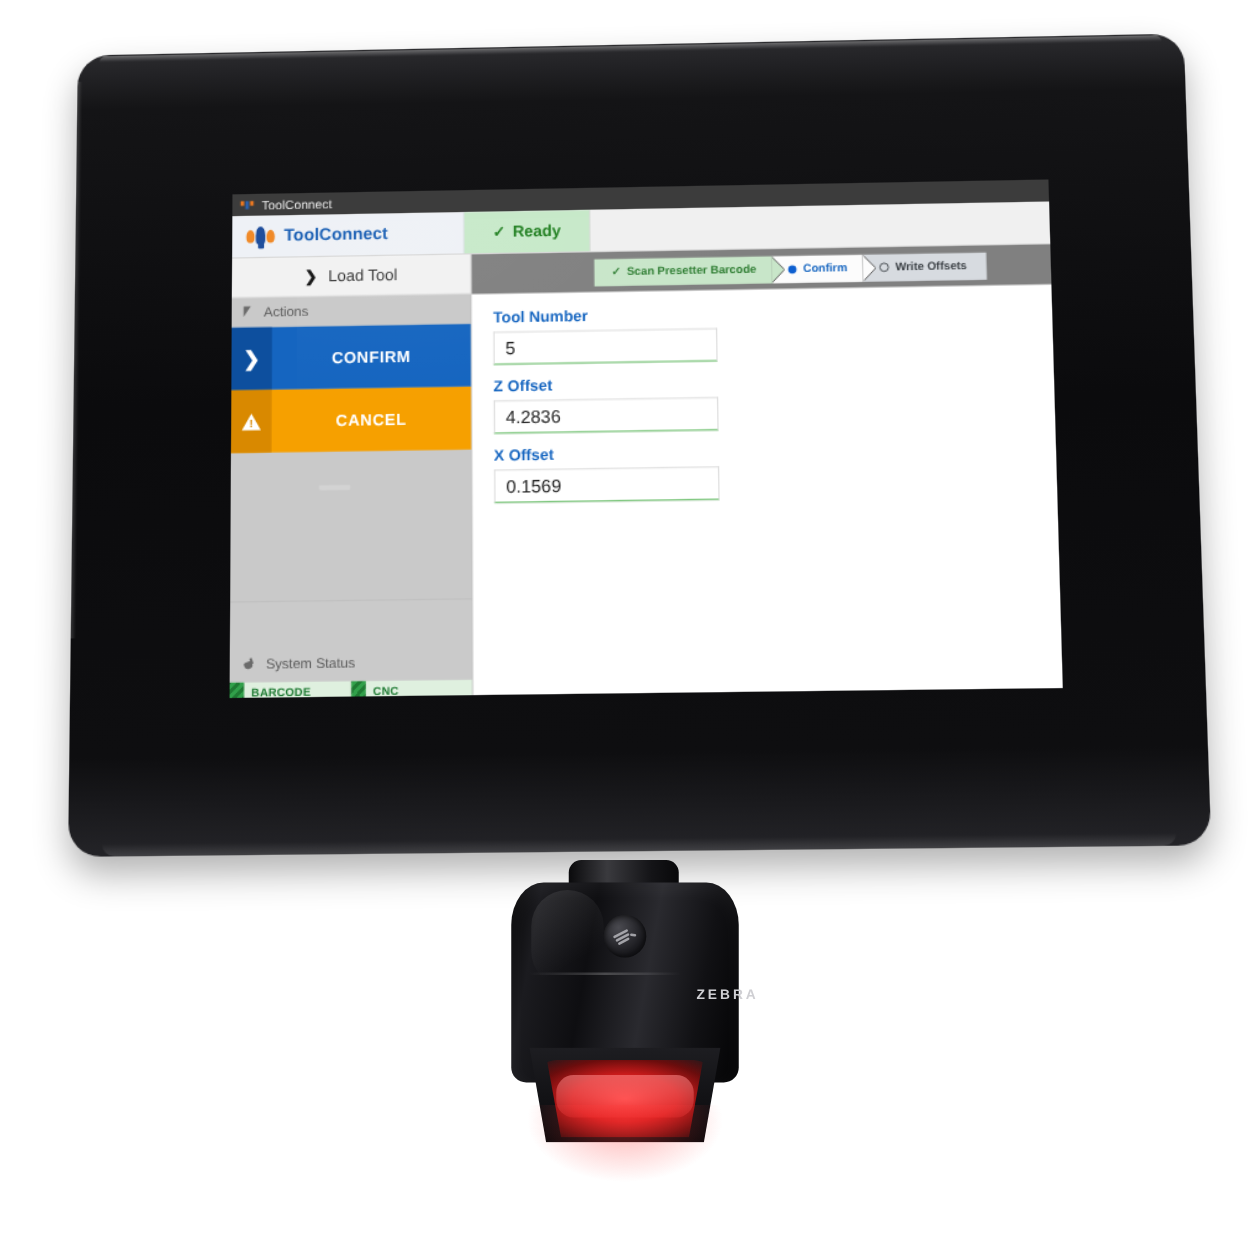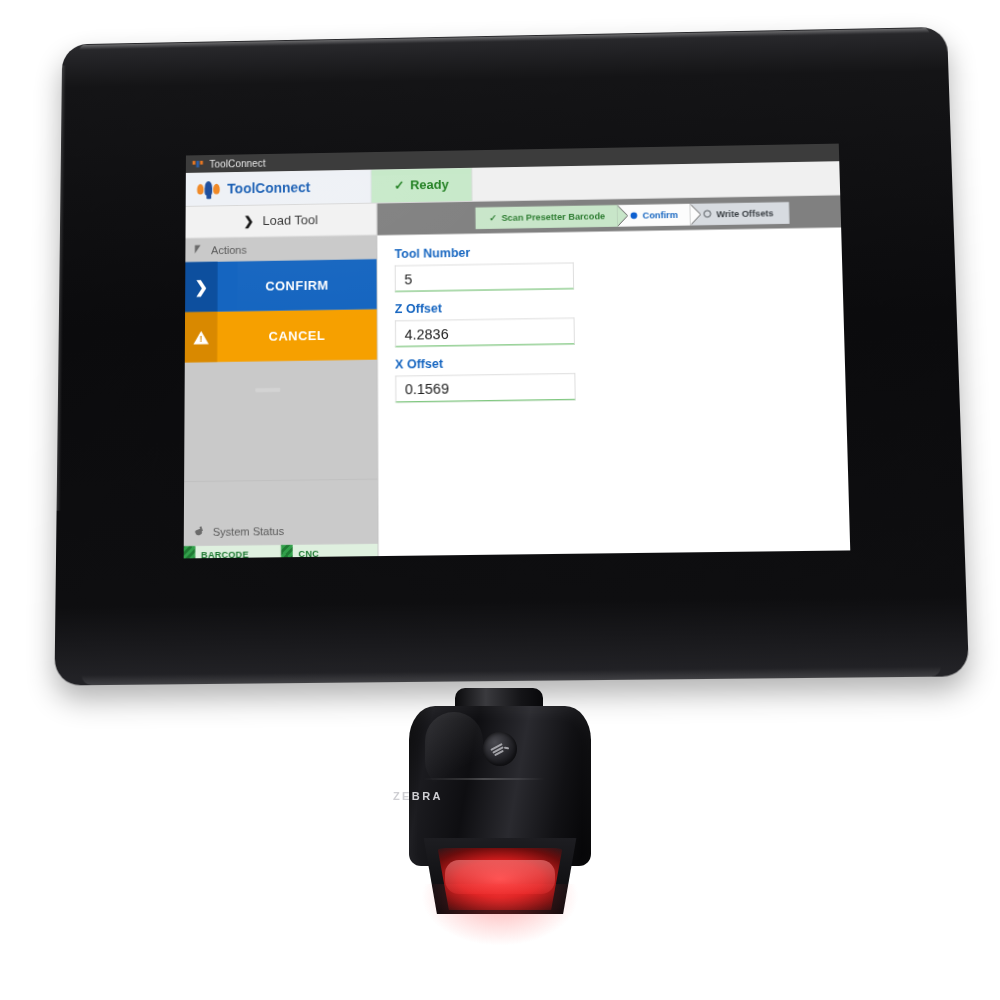--- a/index.html
+++ b/index.html
@@ -234,21 +234,21 @@
   .sc-zhead i:nth-child(1){ left:0px; top:4px;  width:13px;}
   .sc-zhead i:nth-child(2){ left:2px; top:7px;  width:12px;}
   .sc-zhead i:nth-child(3){ left:4px; top:10px; width:10px;}
   .sc-zhead i:nth-child(4){ left:14px;top:5px;  width:5px; transform:rotate(10deg);}
   .sc-groove {
     position:absolute; left:30px; top:90px; width:122px; height:2px;
     background: linear-gradient(90deg, rgba(255,255,255,0), rgba(255,255,255,.22), rgba(255,255,255,0));
     border-radius:2px;
   }
   .sc-word {
-    position:absolute; left:0; right:0; top:102px; text-align:left;
+    position:absolute; left:0; right:0; top:102px; text-align:right;
     color:#cfcfd3; font-size:11px; font-weight:bold; letter-spacing:2.4px;
     font-family:"Liberation Sans", sans-serif;
   }
   .sc-window-housing {
     position:absolute; left:24px; top:150px; width:166px; height:76px;
     background: linear-gradient(180deg,#1d1d21,#09090b);
     border-radius: 8px 8px 16px 16px;
     clip-path: polygon(4% 0, 96% 0, 88% 100%, 12% 100%);
   }
   .sc-glow {

